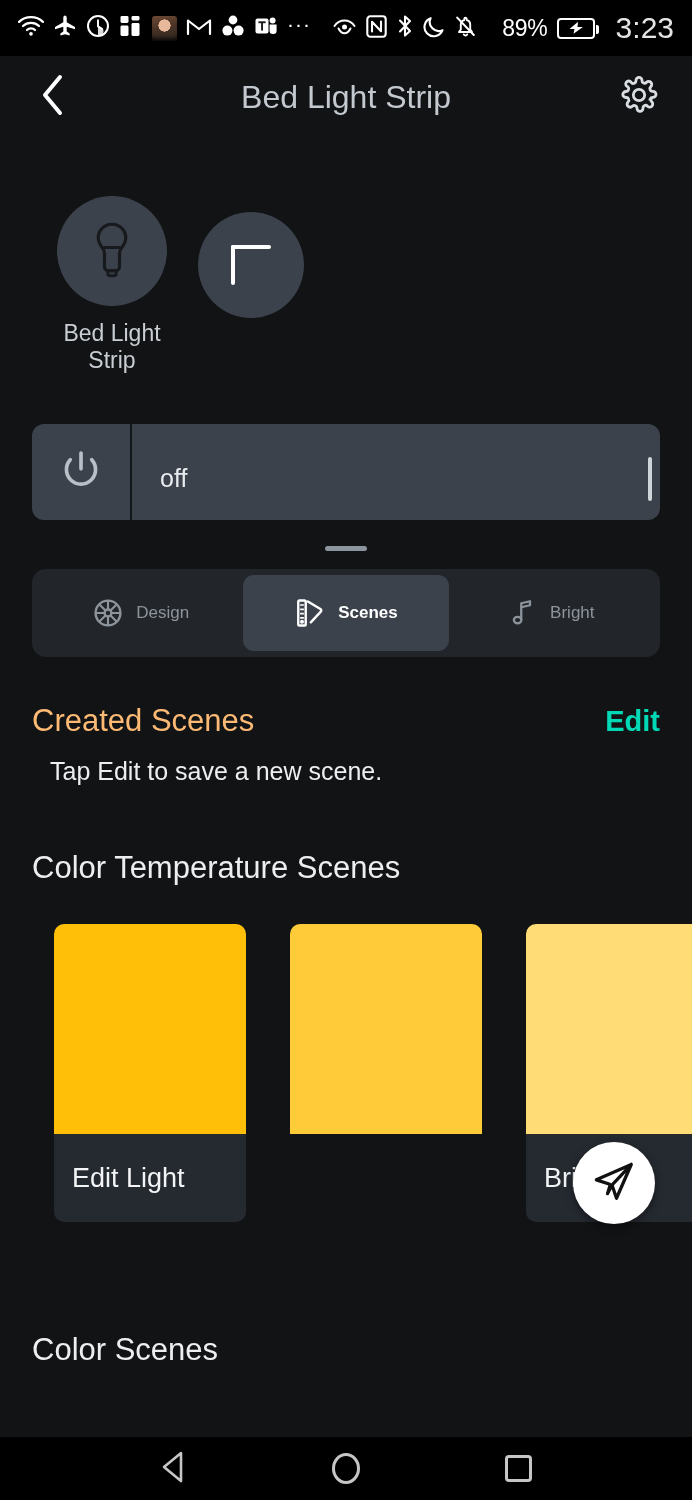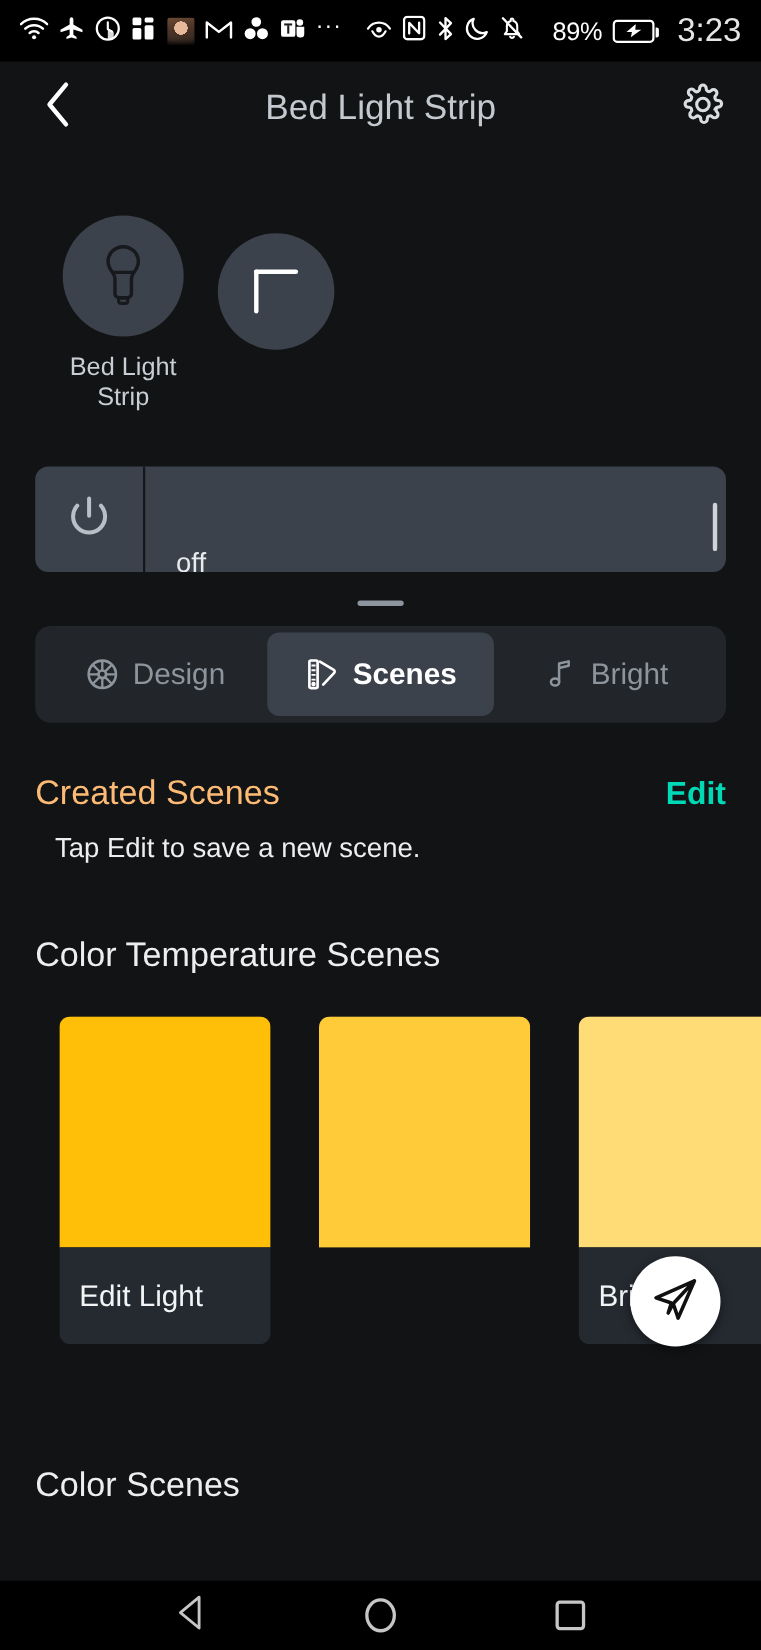--- a/index.html
+++ b/index.html
@@ -99,41 +99,41 @@
   .powerbar-wrap { padding: 50px 32px 0 32px; }
   .powerbar {
     height: 96px; border-radius: 12px; background: #3b424c;
     display: flex; align-items: center; overflow: hidden; position: relative;
   }
   .pw-toggle {
     width: 100px; height: 100%;
     display: flex; align-items: center; justify-content: center; cursor: pointer;
     border-right: 2px solid #14171a;
   }
-  .pw-track { flex: 1; height: 100%; position: relative; display: flex; align-items: flex-end; cursor: pointer; margin-top: 13px; }
+  .pw-track { flex: 1; height: 100%; position: relative; display: flex; align-items: center; cursor: pointer; margin-top: 13px; }
   .pw-state { font-size: 25px; color: #e8ebee; padding-left: 28px; }
   .pw-handle {
     position: absolute; right: 8px; top: 26px;
     width: 4px; height: 44px; background: #cfd4d9; border-radius: 2px;
   }
   .drag-pill {
     margin: 26px auto 0 auto; width: 42px; height: 5px;
     background: #8c949d; border-radius: 3px;
   }
 
   
   .tabs-wrap { padding: 18px 32px 0 32px; }
   .tabs {
     height: 88px; border-radius: 14px; background: #22262b;
     display: flex; align-items: center; padding: 6px;
   }
   .tab {
     flex: 1; height: 100%; border-radius: 11px;
     display: flex; align-items: center; justify-content: center; gap: 12px;
-    font-size: 27px; color: #8d949b; cursor: pointer;
+    font-size: 17px; color: #8d949b; cursor: pointer;
   }
   .tab.active { background: #3b424c; color: #fff; font-weight: bold; }
   .tab.active .tab-ico svg { stroke: #fff; }
   .tab-ico { display: flex; align-items: center; }
 
   
   .section-head {
     display: flex; align-items: baseline;
     padding: 46px 32px 0 32px;
   }

